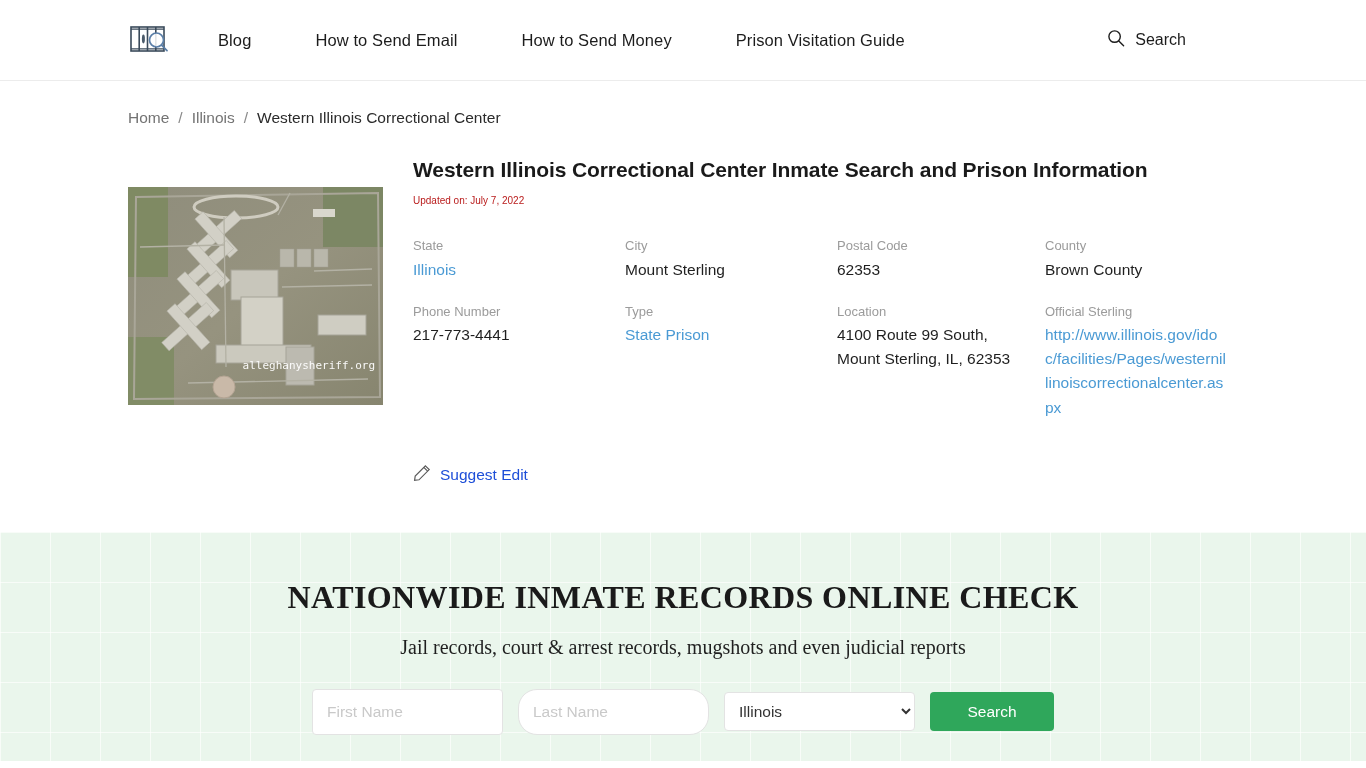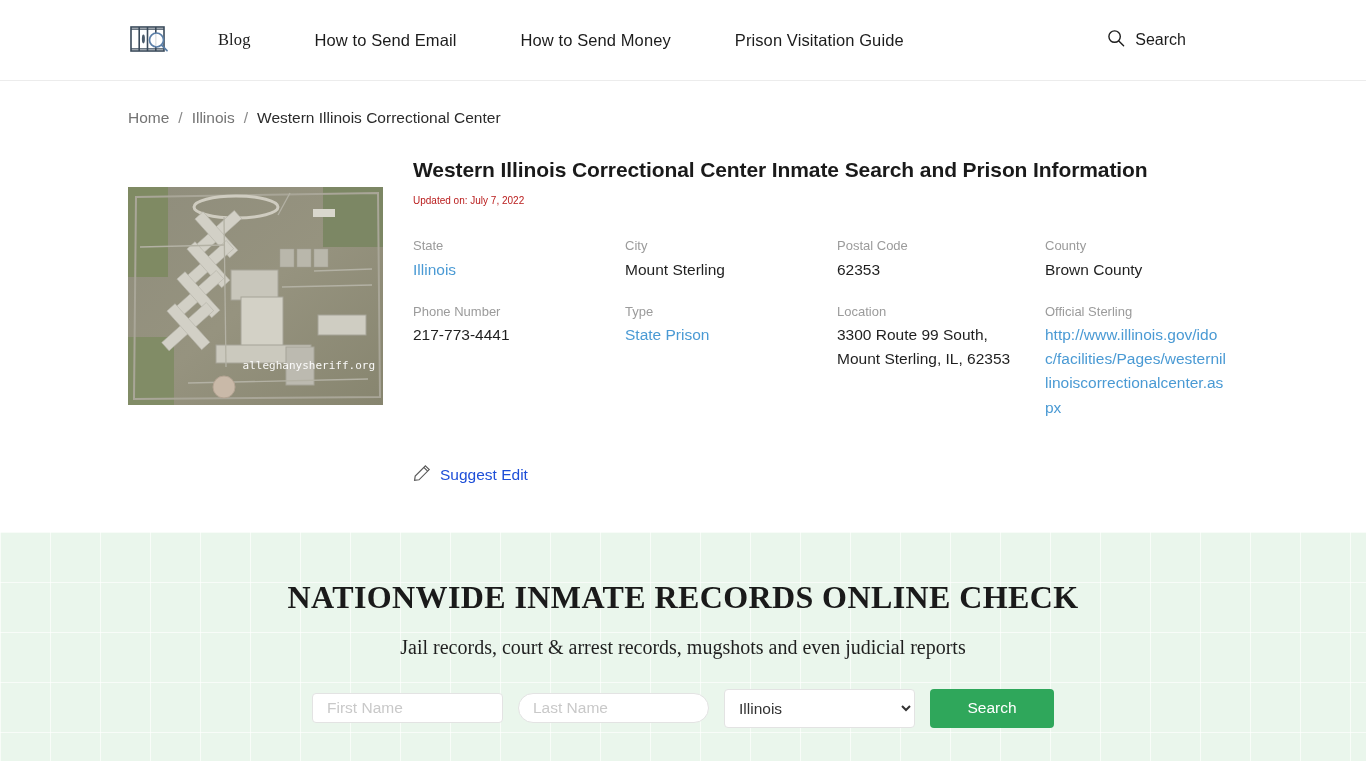--- a/index.html
+++ b/index.html
@@ -37,21 +37,21 @@
     gap: 0px;
   }
   .nav-link {
     font-size: 16.5px;
     color: #1c1c1c;
     text-decoration: none;
     padding: 0 32px;
     white-space: nowrap;
     letter-spacing: 0.1px;
   }
-  .nav-link:first-child { padding-left: 0; font-family: Liberation Serif, serif; }
+  .nav-link:first-child { padding-left: 0; }
 
   .header-search {
     position: absolute;
     right: 180px;
     display: flex;
     align-items: center;
     gap: 10px;
     cursor: pointer;
   }
   .header-search .label {
@@ -189,21 +189,21 @@
     color: #1f1f1f;
     margin: 0 0 30px 0;
   }
   .search-form {
     display: flex;
     justify-content: center;
     align-items: center;
     gap: 15px;
   }
   .form-field {
-    height: 30px;
+    height: 46px;
     border: 1px solid #e3e3e3;
     border-radius: 4px;
     background: #ffffff;
     font-size: 15.5px;
     font-family: "Liberation Sans", sans-serif;
     padding: 0 14px;
     color: #333;
     outline: none;
   }
   .form-field::placeholder { color: #c9c9c9; }
@@ -372,21 +372,21 @@
         <div class="meta-value">217-773-4441</div>
       </div>
 
       <div class="meta-cell">
         <div class="meta-label">Type</div>
         <div class="meta-value"><a href="#">State Prison</a></div>
       </div>
 
       <div class="meta-cell tall">
         <div class="meta-label">Location</div>
-        <div class="meta-value">3300 Route 99 South, Mount Sterling, IL, 62353</div>
+        <div class="meta-value">4100 Route 99 South, Mount Sterling, IL, 62353</div>
       </div>
 
       <div class="meta-cell tall">
         <div class="meta-label">Official Sterling</div>
         <div class="meta-value"><a href="#">http://www.illinois.gov/idoc/facilities/Pages/westernillinoiscorrectionalcenter.aspx</a></div>
       </div>
 
     </div>
 
     <div class="suggest-edit-row">

